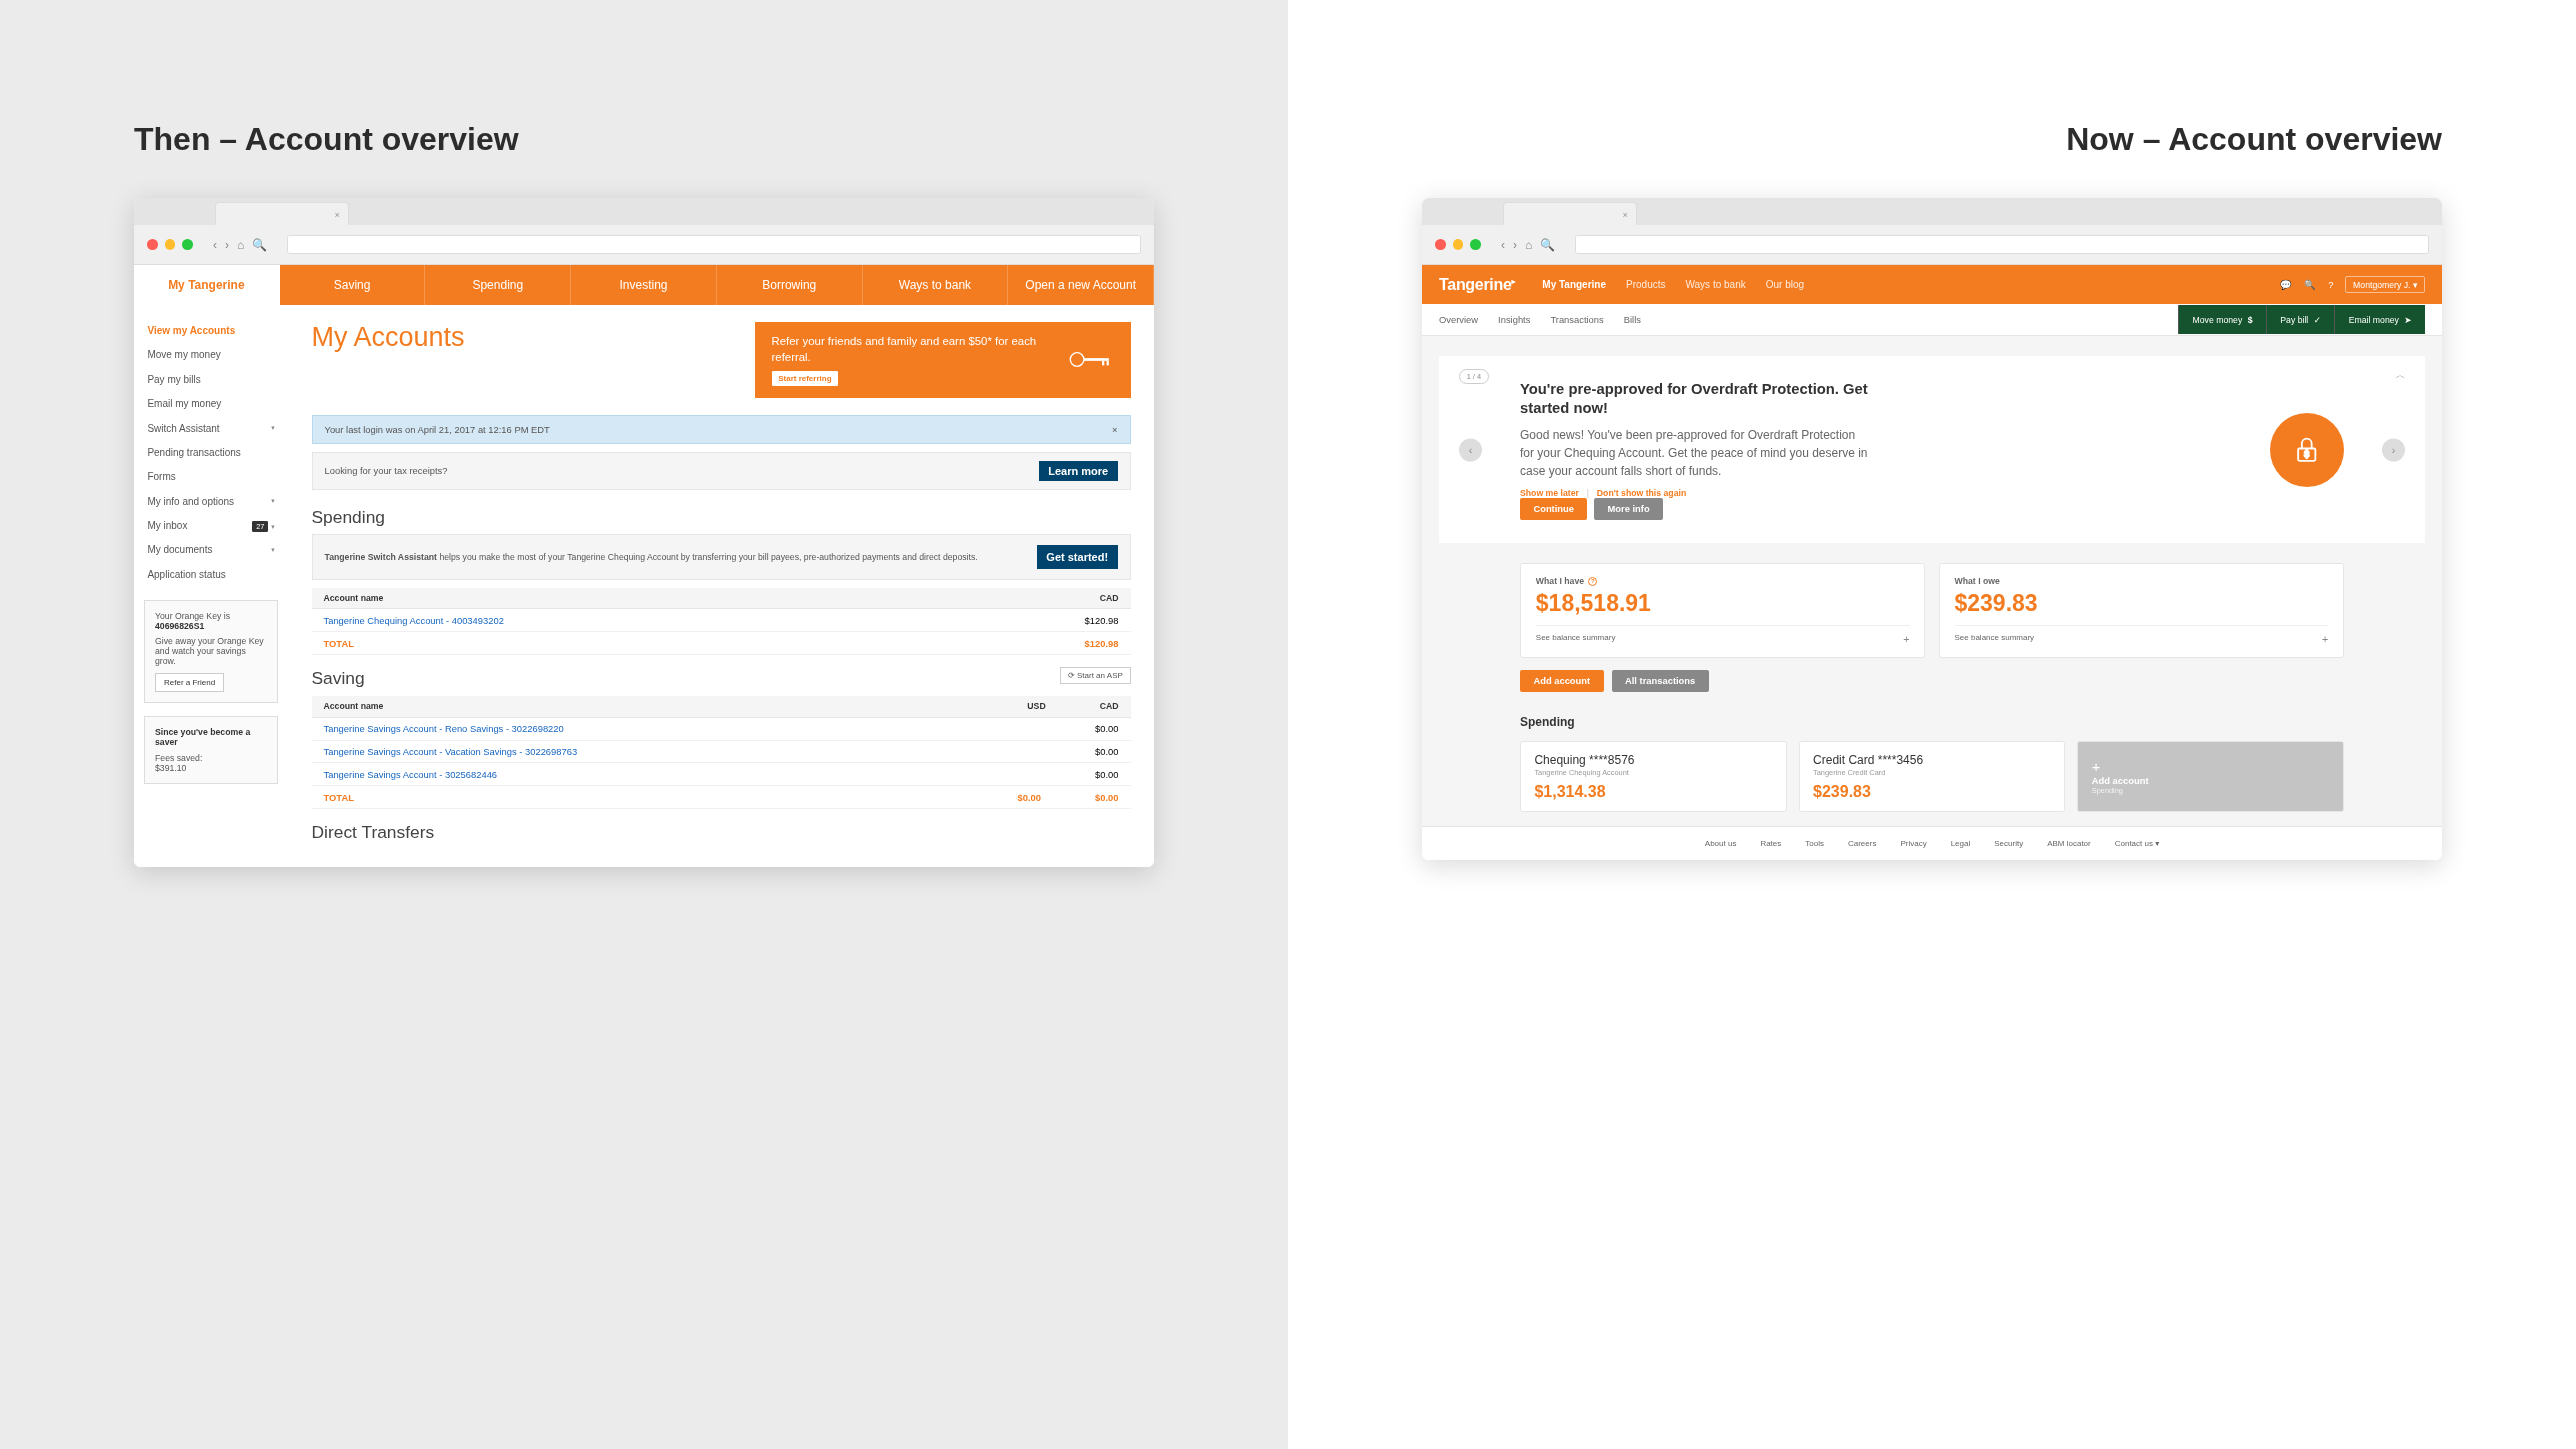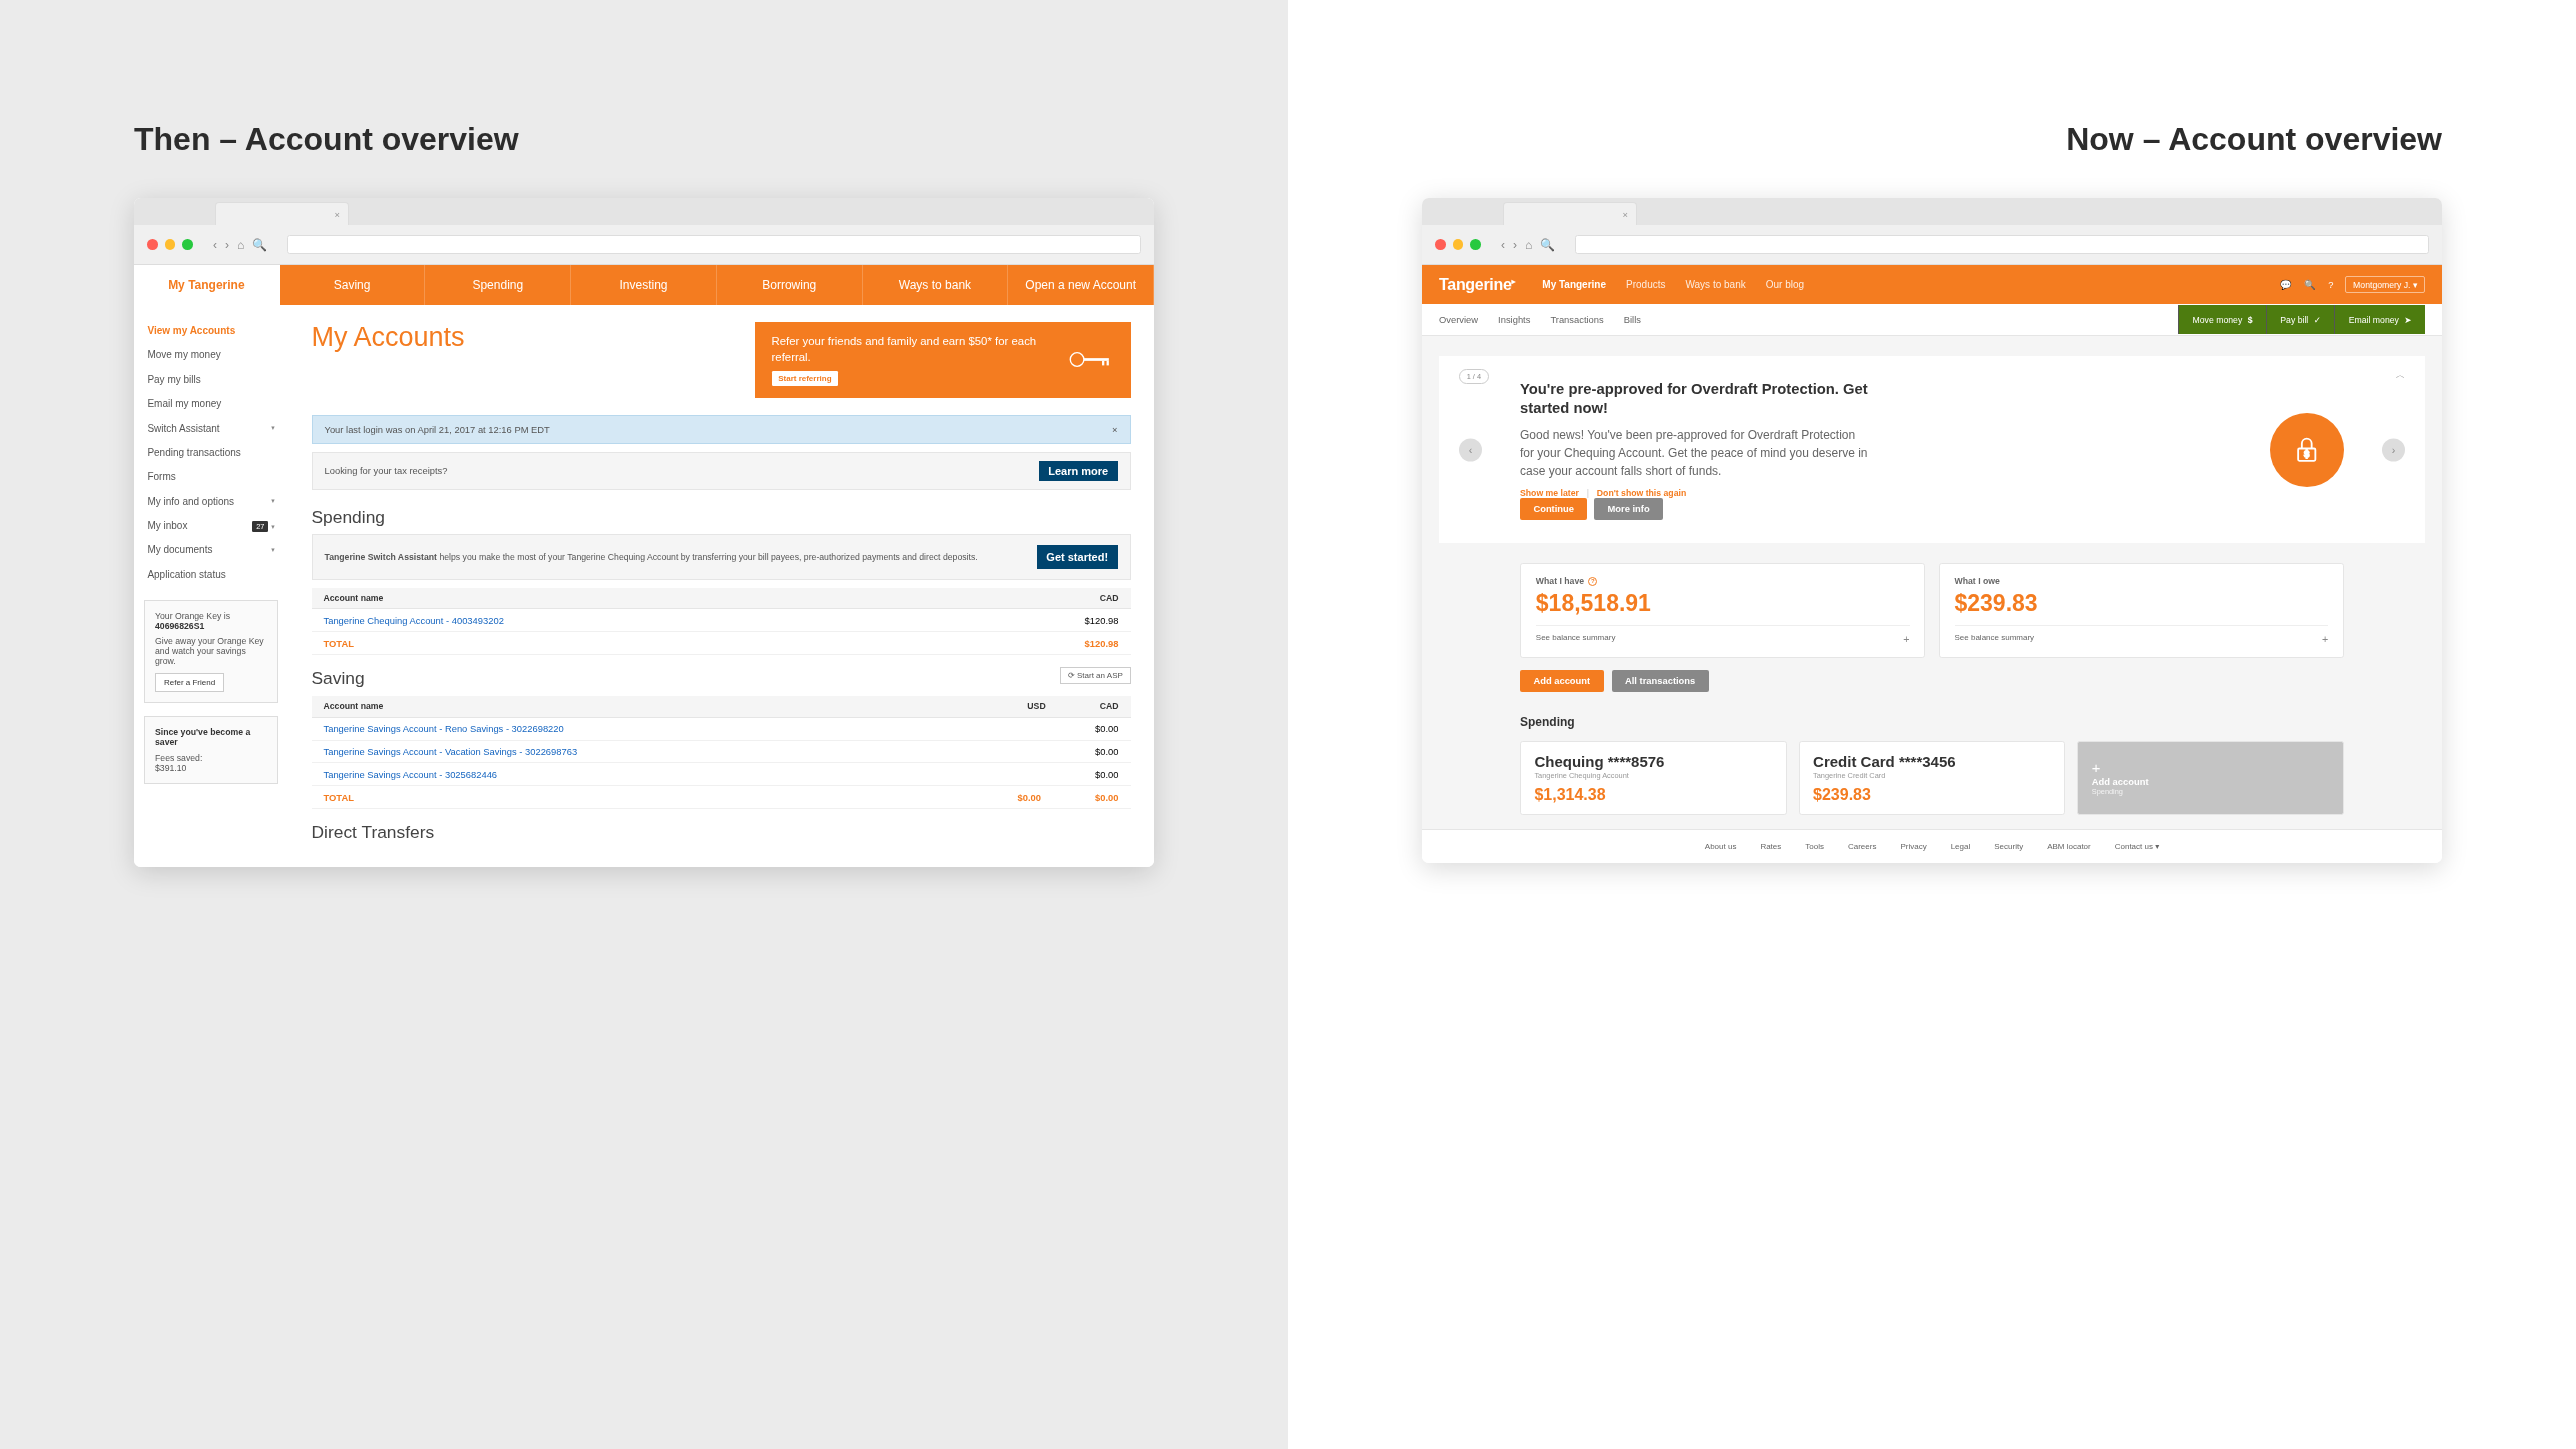--- a/index.html
+++ b/index.html
@@ -53,21 +53,21 @@
 
 .new-header { background: #f47c20; height: 39px; display: flex; align-items: center; padding: 0 17px; color: #fff; justify-content: space-between; }
 .new-logo { font-size: 16px; font-weight: 700; letter-spacing: -0.3px; }
 .new-nav { display: flex; gap: 20px; margin-left: 27px; font-size: 10px; }
 .new-nav-item { opacity: 0.85; }
 .new-nav-item.active { font-weight: 600; opacity: 1; }
 .new-header-right { display: flex; gap: 12px; align-items: center; font-size: 9.4px; }
 .new-user { border: 0.7px solid rgba(255,255,255,0.5); padding: 2.7px 6.7px; border-radius: 2px; font-size: 8.7px; }
 .new-subbar { display: flex; justify-content: space-between; align-items: center; background: #fff; border-bottom: 0.7px solid #e5e5e5; padding: 0 17px; height: 32px; }
 .new-subnav { display: flex; gap: 20px; font-size: 9.4px; color: #666; }
-.new-actions { display: flex; background: #4d7c0f; color: #fff; }
+.new-actions { display: flex; background: #14532d; color: #fff; }
 .new-action { padding: 9.4px 13.4px; font-size: 8.7px; display: flex; align-items: center; gap: 5.4px; border-left: 0.7px solid #555; }
 .new-body { background: #f5f5f5; padding: 20px 17px 13.4px; }
 .new-promo-card { background: #fff; padding: 23.5px 81px; position: relative; display: flex; justify-content: space-between; align-items: center; margin-bottom: 20px; }
 .new-promo-content { max-width: 349px; }
 .new-promo-h { font-size: 14.8px; font-weight: 700; color: #333; margin-bottom: 8px; line-height: 1.3; }
 .new-promo-p { font-size: 12px; color: #666; line-height: 1.5; margin-bottom: 8px; }
 .new-promo-links { font-size: 8.7px; }
 .new-promo-links .orange { color: #f47c20; font-weight: 600; }
 .new-promo-links .sep { color: #ccc; margin: 0 5.4px; }
 .new-promo-btns { margin-top: 0; display: flex; gap: 6.7px; }
@@ -84,21 +84,21 @@
 .summary-card { flex: 1; background: #fff; border: 0.7px solid #e5e5e5; border-radius: 2.7px; padding: 12px 14.8px; }
 .summary-label { font-size: 8.7px; color: #666; font-weight: 600; display: flex; align-items: center; gap: 4px; }
 .summary-amount { font-size: 23px; font-weight: 700; color: #f47c20; margin: 4px 0 8px; }
 .summary-link { font-size: 8px; color: #666; display: flex; justify-content: space-between; border-top: 0.7px solid #eee; padding-top: 6.7px; }
 .plus { font-size: 10.7px; color: #888; font-weight: 300; }
 .action-btns { display: flex; gap: 8px; margin-bottom: 23.5px; }
 .spending-h { font-size: 12px; font-weight: 700; color: #333; margin-bottom: 12px; }
 .spend-cards { display: flex; gap: 12px; }
 .spend-card { flex: 1; background: #fff; border: 0.7px solid #e5e5e5; border-radius: 2.7px; padding: 10.7px 13.4px; }
 .spend-card.add { background: #c4c4c4; color: #fff; display: flex; flex-direction: column; align-items: flex-start; justify-content: center; }
-.spend-name { font-size: 15px; font-weight: 700; color: #333; }
+.spend-name { font-size: 12px; font-weight: 400; color: #333; }
 .spend-sub { font-size: 7.4px; color: #999; margin: 1.3px 0 5.4px; }
 .spend-amount { font-size: 16px; font-weight: 700; color: #f47c20; }
 .new-footer { background: #fff; border-top: 0.7px solid #e5e5e5; padding: 12px 0; display: flex; justify-content: center; gap: 24px; font-size: 8px; color: #666; }
 .info-dot { width: 9.4px; height: 9.4px; border: 0.7px solid #f47c20; border-radius: 50%; display: inline-flex; align-items: center; justify-content: center; font-size: 6px; color: #f47c20; }
 </style>
 </head>
 <body>
 
 <div class="half">
   <div class="section-title">Then – Account overview</div>

